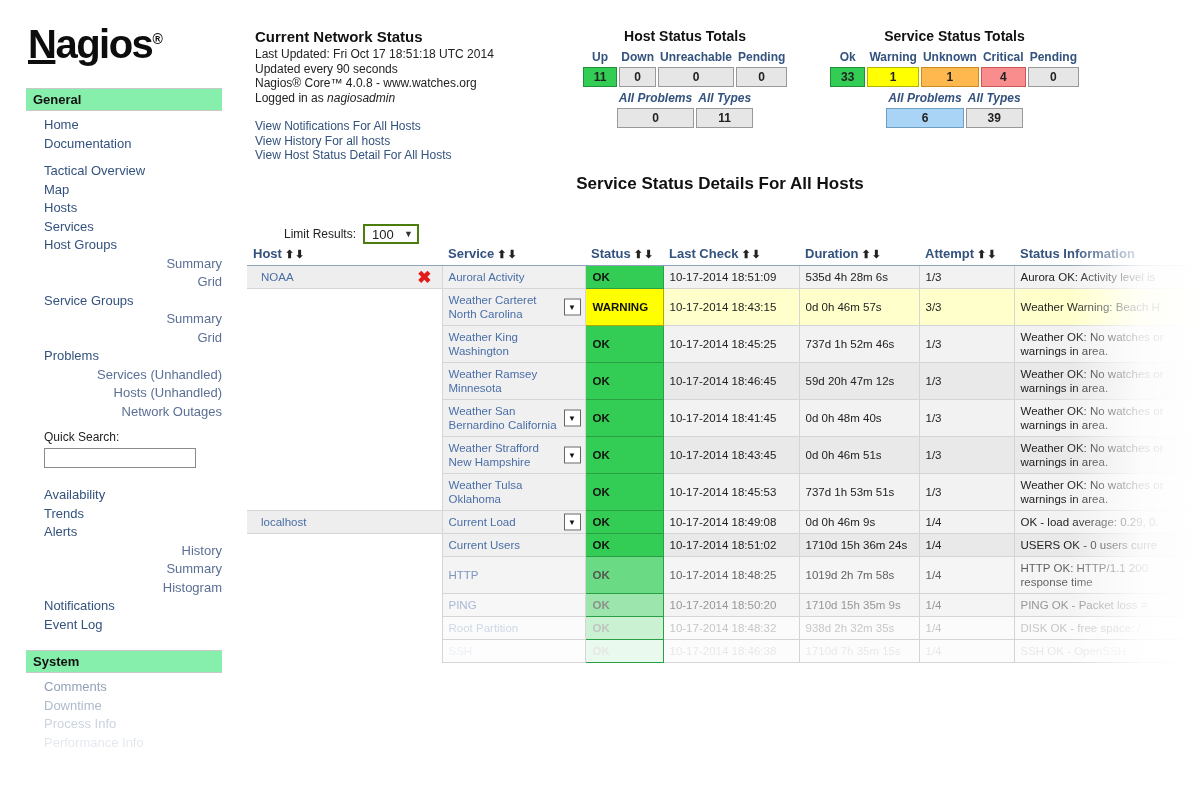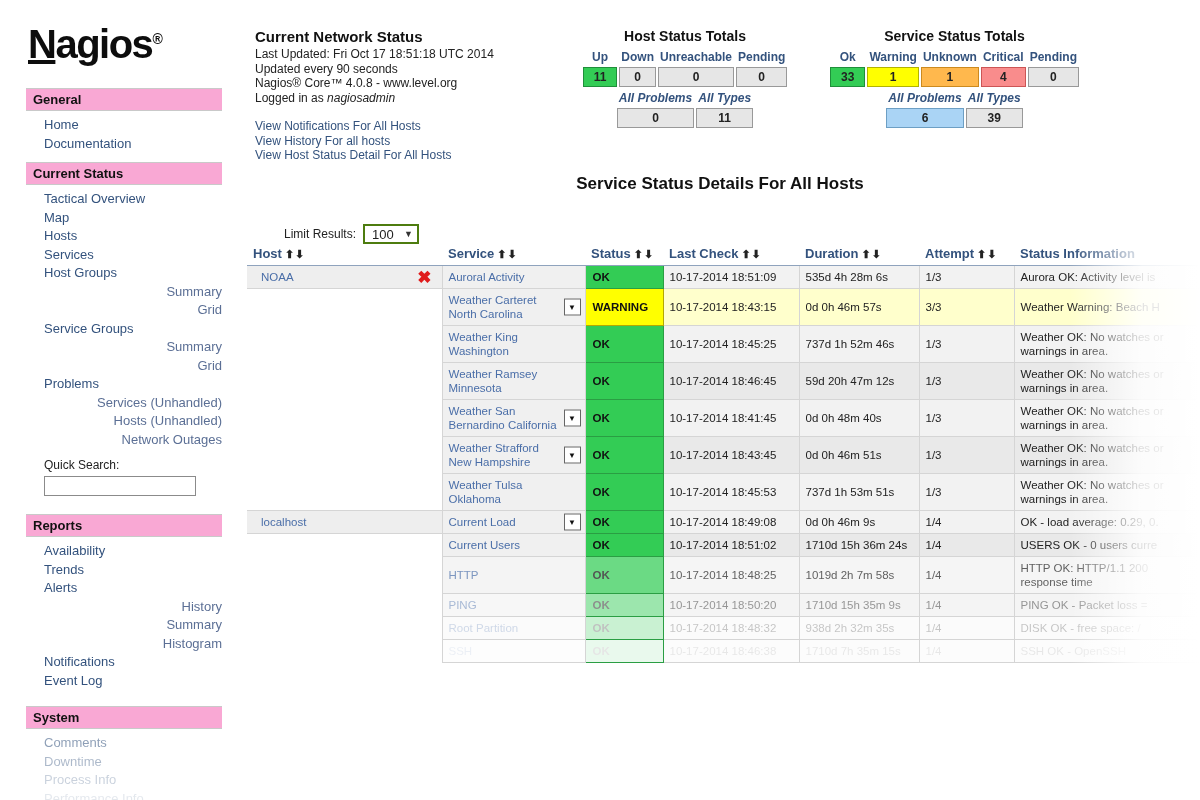--- a/index.html
+++ b/index.html
@@ -37,21 +37,21 @@
     color: #0d0d0d;
     font-family: "Liberation Sans", sans-serif;
     line-height: 1;
   }
   .logo .u { text-decoration: underline; text-underline-offset: 2px; }
   .logo .reg { font-size: 14px; vertical-align: super; letter-spacing: 0; }
 
   .nav { position: absolute; left: 26px; top: 88px; width: 196px; }
   .navblock { margin-bottom: 9px; }
   .navhead {
-    background: #f9a8d4;
+    background: #86efac;
     border: 1px solid #c9c9c9;
     border-left: none; border-right: none;
     font-weight: bold;
     font-size: 13px;
     color: #111;
     padding: 3px 0 3px 7px;
     margin-bottom: 5px;
   }
   .navlist { padding: 0 0 0 18px; }
   .navitem {
@@ -331,21 +331,20 @@
 
     <div class="navblock">
       <div class="navhead">General</div>
       <div class="navlist">
         <a class="navitem" href="#">Home</a>
         <a class="navitem" href="#">Documentation</a>
       </div>
     </div>
 
     <div class="navblock">
-      <div class="navhead">Current Status</div>
       <div class="navlist">
         <a class="navitem" href="#">Tactical Overview</a>
         <a class="navitem" href="#">Map</a>
         <a class="navitem" href="#">Hosts</a>
         <a class="navitem" href="#">Services</a>
         <a class="navitem" href="#">Host Groups</a>
         <a class="navitem sub" href="#">Summary</a>
         <a class="navitem sub" href="#">Grid</a>
         <a class="navitem" href="#">Service Groups</a>
         <a class="navitem sub" href="#">Summary</a>
@@ -353,21 +352,20 @@
         <a class="navitem" href="#">Problems</a>
         <a class="navitem sub" href="#">Services (Unhandled)</a>
         <a class="navitem sub" href="#">Hosts (Unhandled)</a>
         <a class="navitem sub" href="#">Network Outages</a>
       </div>
       <div class="quicksearch-label">Quick Search:</div>
       <input id="quick-search-input" type="text" value="" style="">
     </div>
 
     <div class="navblock" style="margin-top:18px;">
-      <div class="navhead">Reports</div>
       <div class="navlist">
         <a class="navitem" href="#">Availability</a>
         <a class="navitem" href="#">Trends</a>
         <a class="navitem" href="#">Alerts</a>
         <a class="navitem sub" href="#">History</a>
         <a class="navitem sub" href="#">Summary</a>
         <a class="navitem sub" href="#">Histogram</a>
         <a class="navitem" href="#">Notifications</a>
         <a class="navitem" href="#">Event Log</a>
       </div>
@@ -383,21 +381,21 @@
       </div>
     </div>
 
   </div>
 </div>
 
 <div id="status-summary">
   <div class="cns-title">Current Network Status</div>
   <div class="cns-line">Last Updated: Fri Oct 17 18:51:18 UTC 2014</div>
   <div class="cns-line">Updated every 90 seconds</div>
-  <div class="cns-line">Nagios® Core™ 4.0.8 - www.level.org</div>
+  <div class="cns-line">Nagios® Core™ 4.0.8 - www.watches.org</div>
   <div class="cns-line"><span>Logged in as </span><em>nagiosadmin</em></div>
   <div class="cns-links">
     <a href="#">View Notifications For All Hosts</a>
     <a href="#">View History For all hosts</a>
     <a href="#">View Host Status Detail For All Hosts</a>
   </div>
 </div>
 
 <div class="totals" id="host-status-totals">
   <div class="totals-title">Host Status Totals</div>

